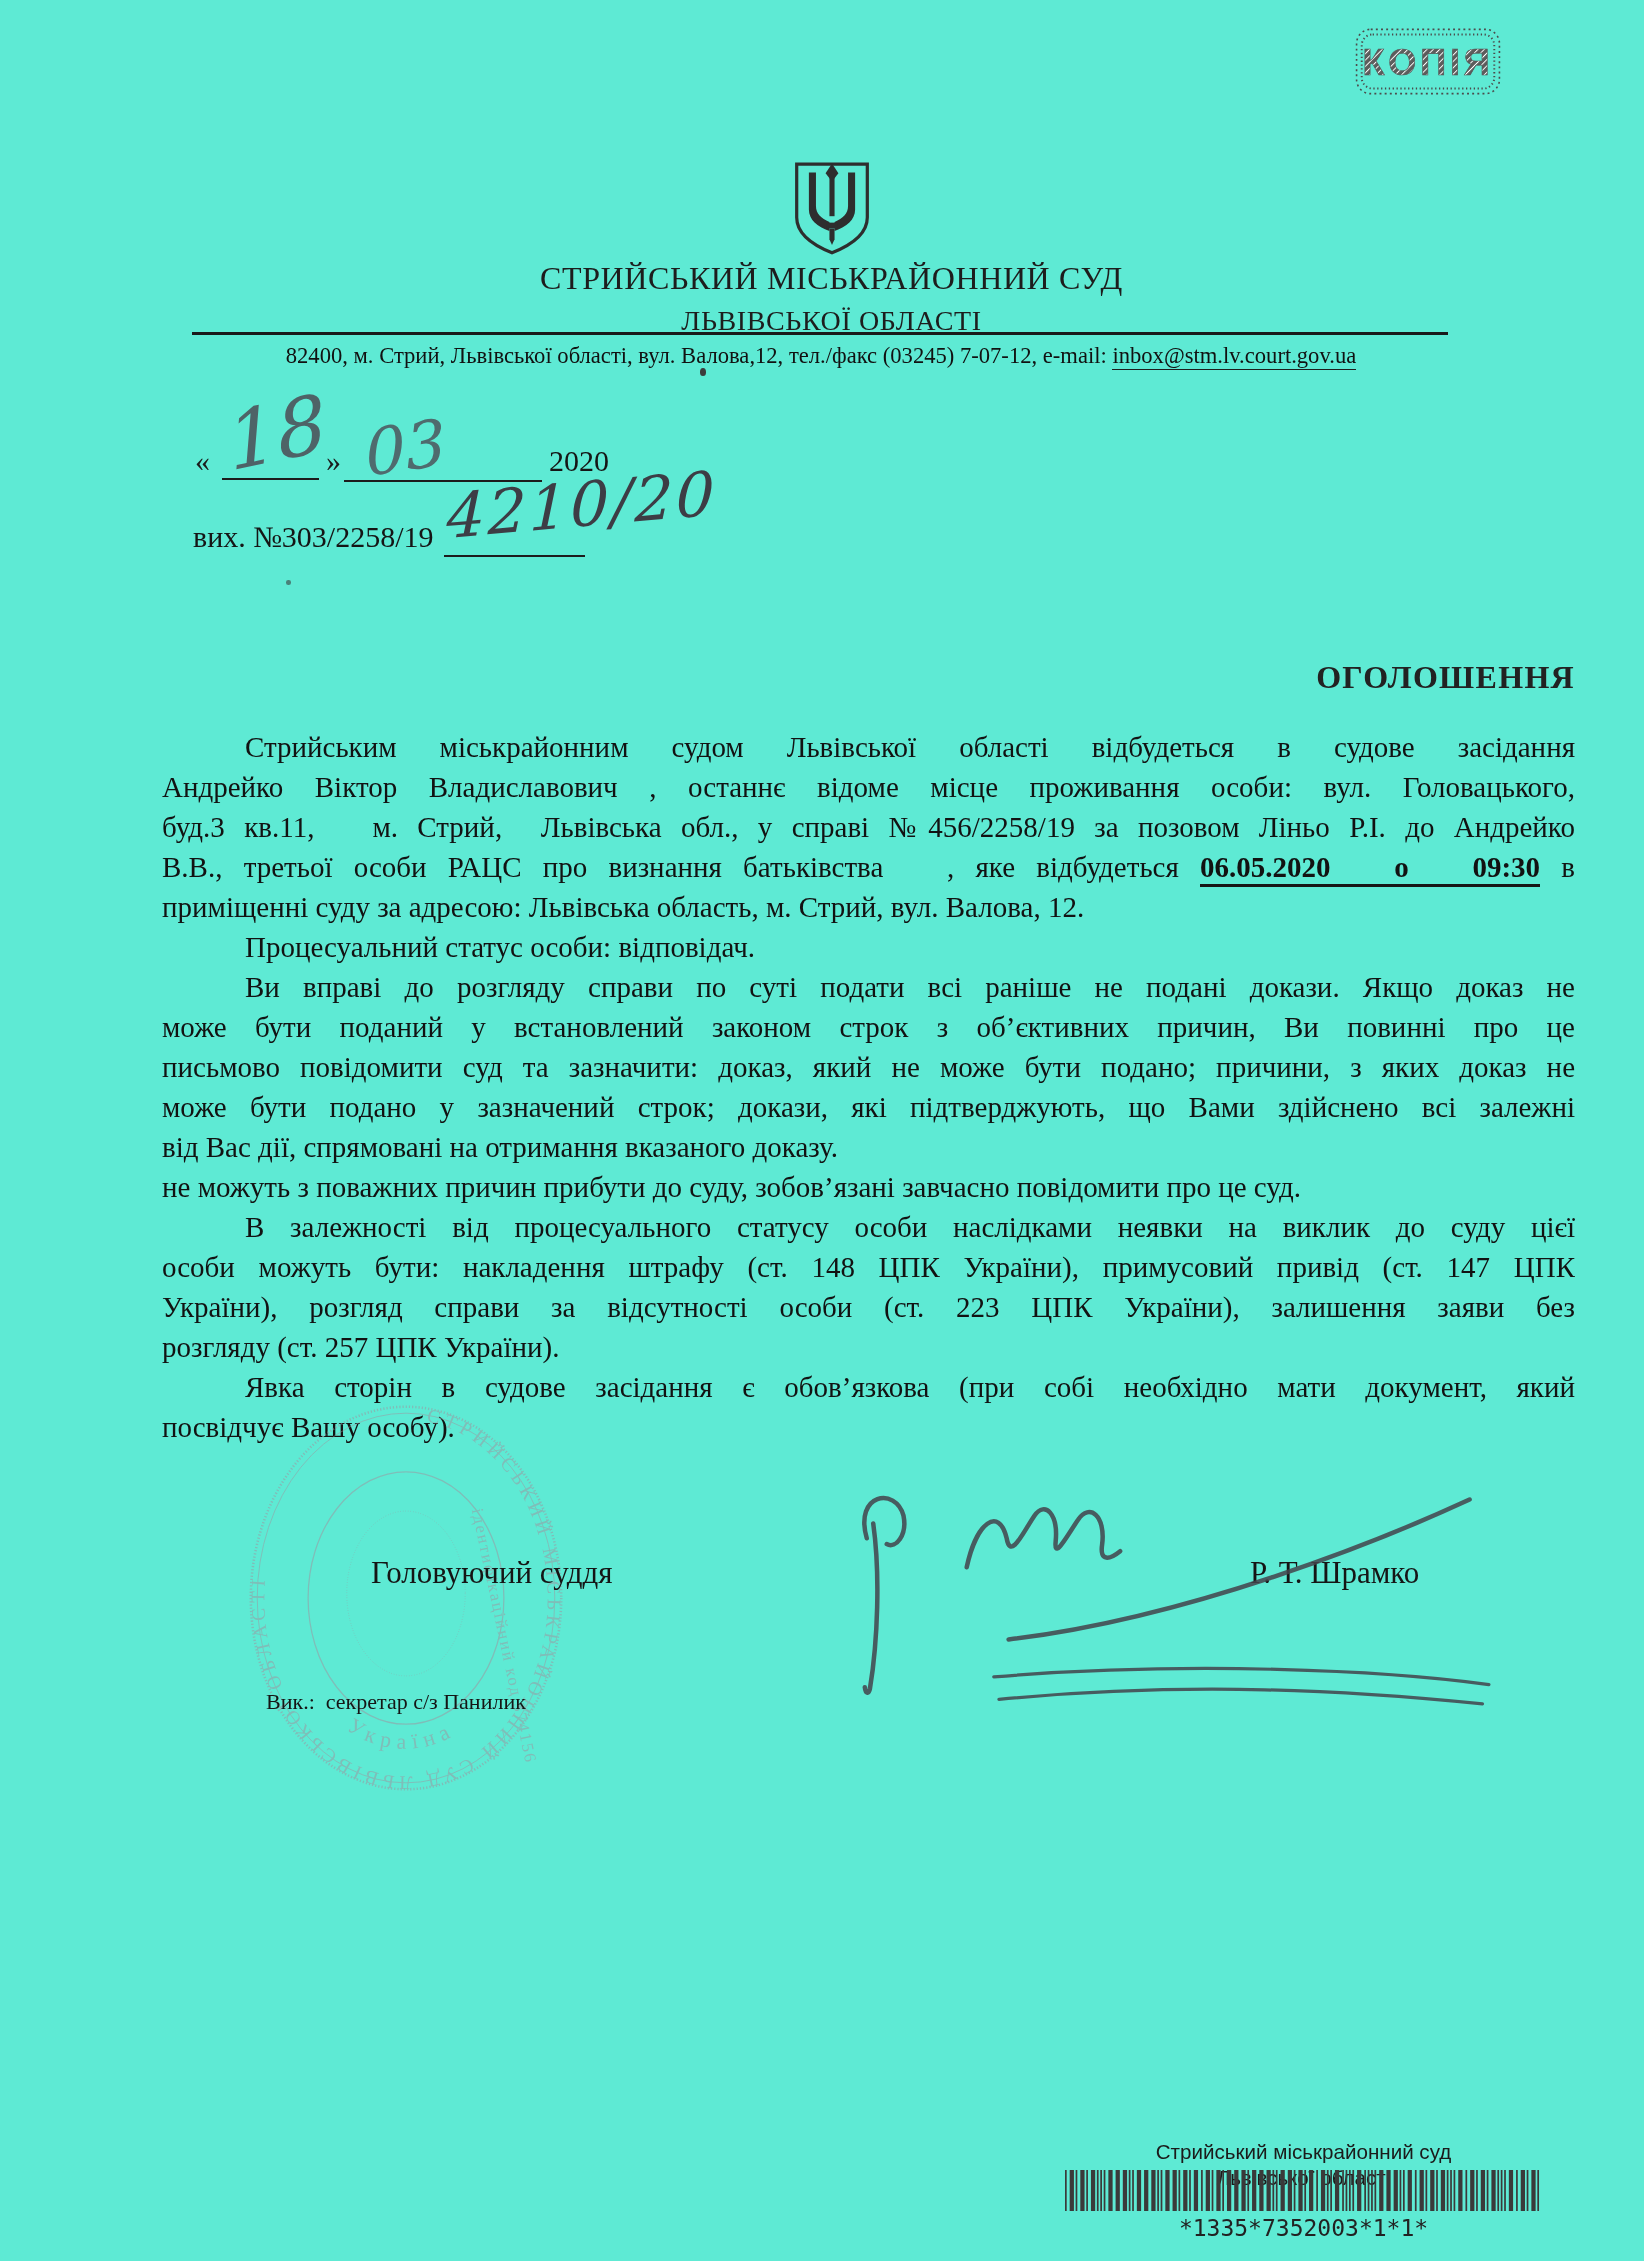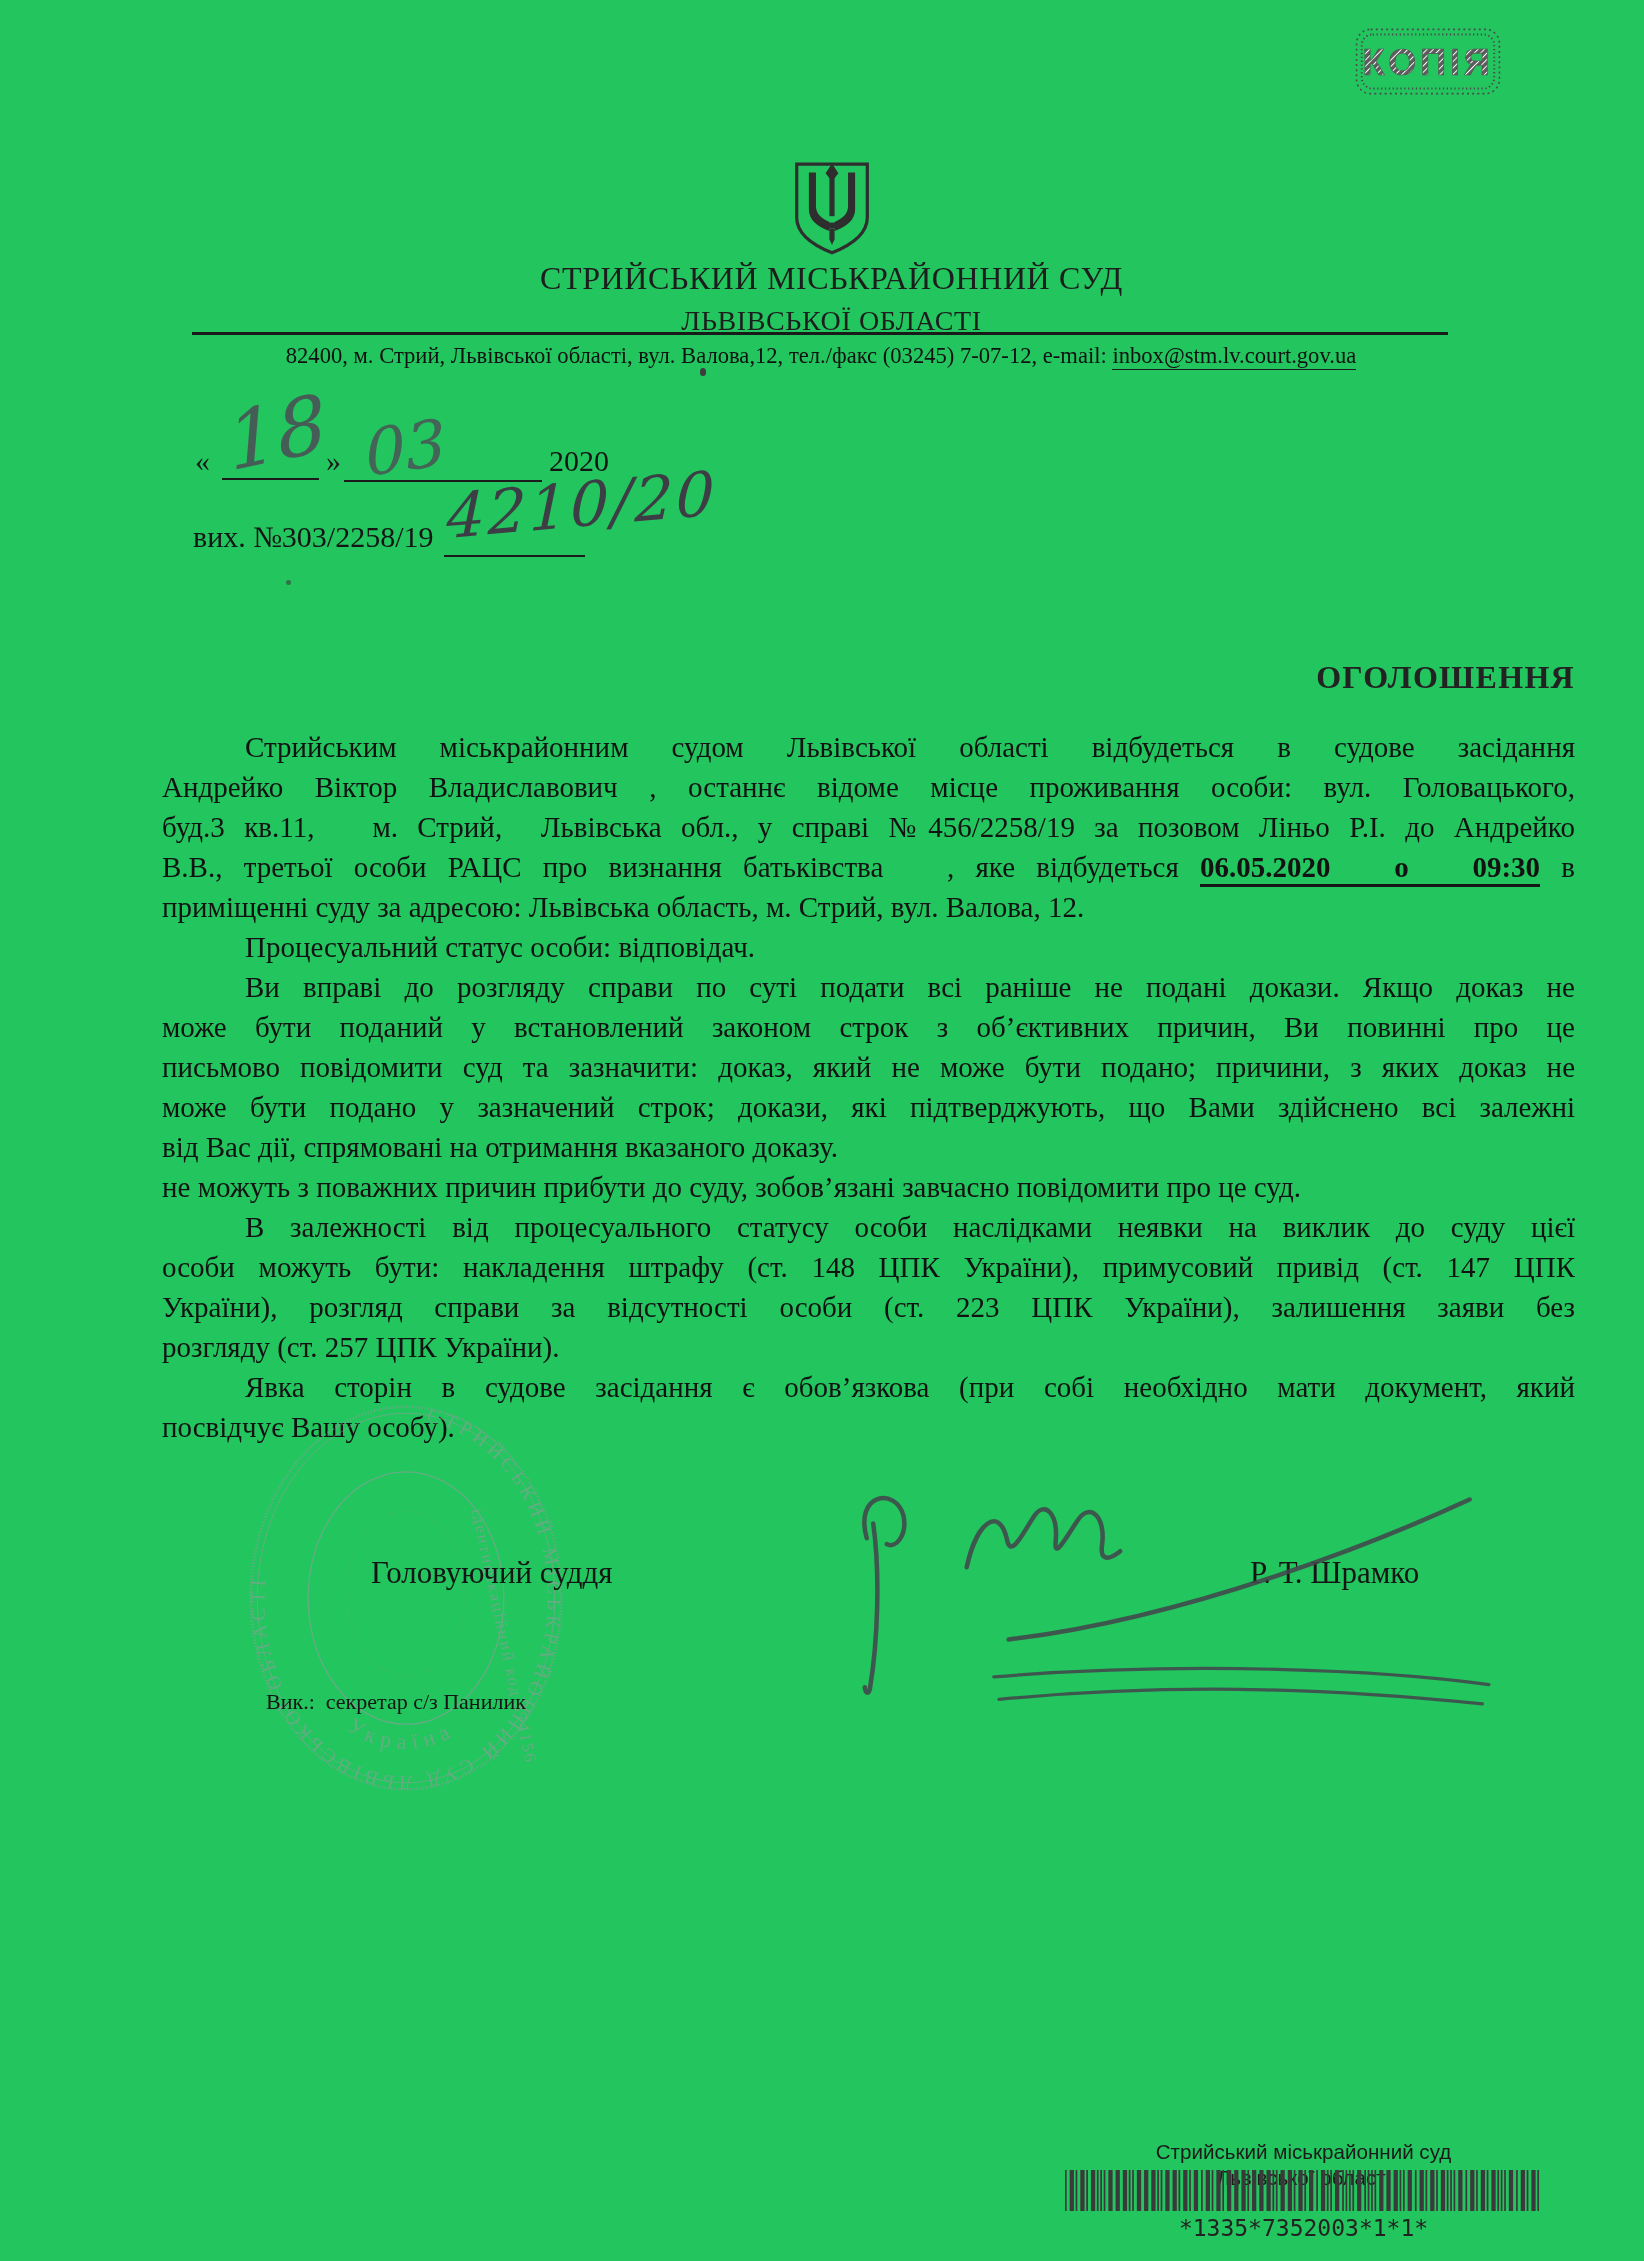--- a/index.html
+++ b/index.html
@@ -1,17 +1,17 @@
 <!DOCTYPE html>
 <html style="font-size:10.3px"><head>
 <meta charset="utf-8">
 <style>
   html,body{margin:0;padding:0;background:#e8e8e8;}
   .page{
-    position:relative;width:1644px;height:2261px;background:#22c55e;
+    position:relative;width:1644px;height:2261px;background:#5eead4;
     font-family:"Liberation Serif",serif;color:#151515;overflow:hidden;
   }
   .abs{position:absolute;}
 
   
   .kopija{left:1354px;top:26px;width:148px;height:71px;}
 
   
   .emblem{left:792px;top:161px;width:80px;height:95px;}
 

